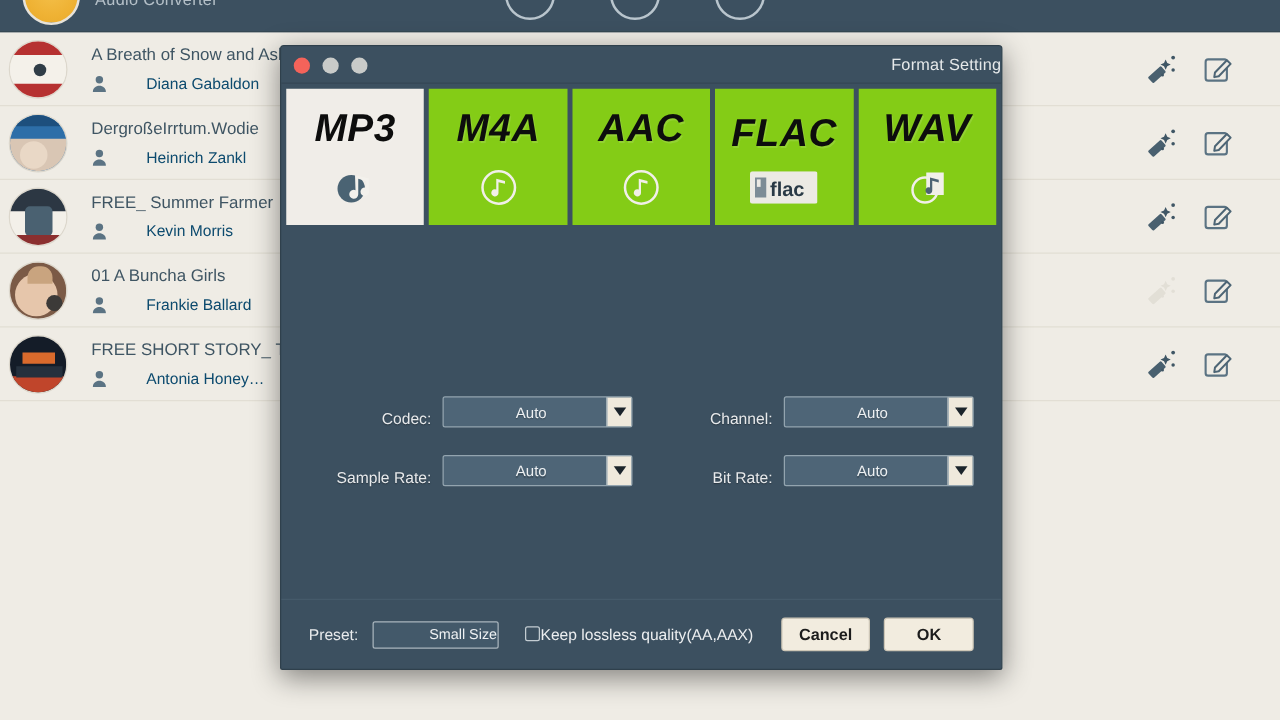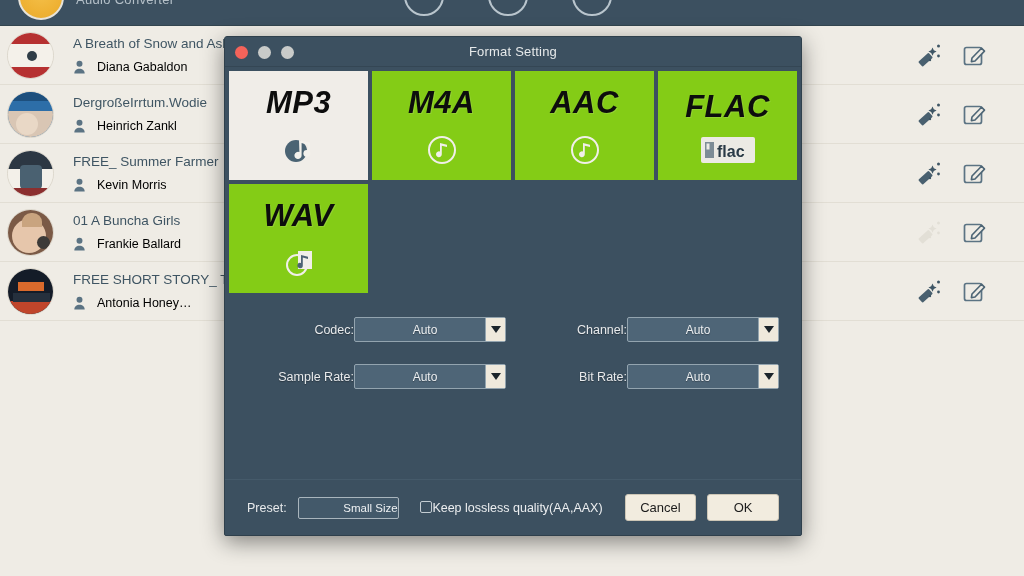--- a/index.html
+++ b/index.html
@@ -47,21 +47,21 @@
     position: relative;
   }
   .thumb i { position: absolute; display: block; }
   .row-text { margin-left: 19px; flex: 1; min-width: 0; }
   .row-title {
     font-size: 13.5px; color: #3f5563; white-space: nowrap;
     overflow: hidden; margin-bottom: 9px;
   }
   .row-author { display: flex; align-items: center; gap: 11px; }
   .person-icon { width: 13px; height: 14px; flex: none; }
-  .row-author-name { font-size: 12.5px; color: #000000; white-space: nowrap; }
+  .row-author-name { font-size: 12.5px; color: #0c4a6e; white-space: nowrap; margin-left: 20px; }
   .row-actions {
     position: absolute; right: 36px; top: 50%; transform: translateY(-50%);
     display: flex; align-items: center; gap: 20px;
   }
   .act { width: 26px; height: 26px; display: block; }
   .act.dim { opacity: .32; }
 
   
   .overlay-shadow {
     position: absolute; left: 224px; top: 36px; width: 578px; height: 500px;
@@ -76,27 +76,27 @@
   }
   .titlebar {
     height: 30px; background: #3c5060; position: relative; flex: none;
     border-bottom: 1px solid #344654;
   }
   .lights { position: absolute; left: 10px; top: 9px; display: flex; gap: 10px; }
   .light { width: 13px; height: 13px; border-radius: 50%; }
   .light.red { background: #f4635a; }
   .light.grey { background: #c9cbc9; }
   .title-text {
-    line-height: 30px; text-align: center; font-size: 13px;
+    line-height: 30px; text-align: right; font-size: 13px;
     color: #e6e9ea; letter-spacing: .2px;
   }
 
   .grid {
     flex: none; display: grid;
-    grid-template-columns: 1fr 1fr 1fr 1fr; grid-template-rows: 1fr 1fr;
+    grid-template-columns: 1fr 1fr 1fr 1fr 1fr; grid-template-rows: 1fr 1fr;
     gap: 4px; padding: 0 4px 0 4px; margin-top: 4px; height: 222px; border-radius: 25px;
   }
   .tile {
     background: #84cc16; display: flex; flex-direction: column;
     align-items: center; justify-content: center; gap: 12px;
     cursor: pointer; position: relative;
   }
   .tile.selected { background: #f0ede8; }
   .tile-label {
     font-size: 31px; font-weight: bold; font-style: italic;
@@ -104,21 +104,21 @@
     text-shadow: 1px 1px 0 rgba(255,255,255,.12);
   }
   .tile-icon { width: 34px; height: 34px; display: block; }
 
   .fields {
     flex: 1; padding: 24px 22px 0 22px;
     display: grid; grid-template-columns: 1fr 1fr;
     grid-template-rows: auto auto; row-gap: 22px; column-gap: 14px;
     align-content: start;
   }
-  .field { display: flex; align-items: center; justify-content: flex-end; }
+  .field { display: flex; align-items: flex-end; justify-content: flex-end; gap: 9px; }
   .field-label {
     font-size: 12.5px; color: #e8eaec; white-space: nowrap;
     text-shadow: 0 1px 1px rgba(0,0,0,.35);
   }
   .select {
     width: 152px; height: 25px; background: #4e6577;
     border: 1px solid #93a4af; border-radius: 2px;
     display: flex; align-items: center; position: relative; flex: none;
   }
   .select-value {
@@ -152,21 +152,21 @@
   .cb {
     width: 12px; height: 12px; border: 1px solid #c3ccd2; border-radius: 2px;
     background: #3c5060; flex: none;
   }
   .cb-label { font-size: 12.5px; color: #eceef0; white-space: nowrap; }
   .spacer { flex: 1; }
   .btn {
     width: 72px; height: 27px; background: #f2ecdf;
     border: 1px solid #cdc6b6; border-radius: 3px;
     font-size: 13px; color: #1c1c1c; font-family: "Liberation Sans", sans-serif;
-    display: flex; align-items: center; justify-content: center; cursor: pointer;
+    display: flex; align-items: center; justify-content: center; cursor: pointer; font-weight: bold;
   }
 </style>
 </head>
 <body>
 
 <div id="app">
 
   <div class="topbar">
     <div class="logo-circle"></div>
     <div class="topbar-title">Audio Converter</div>

